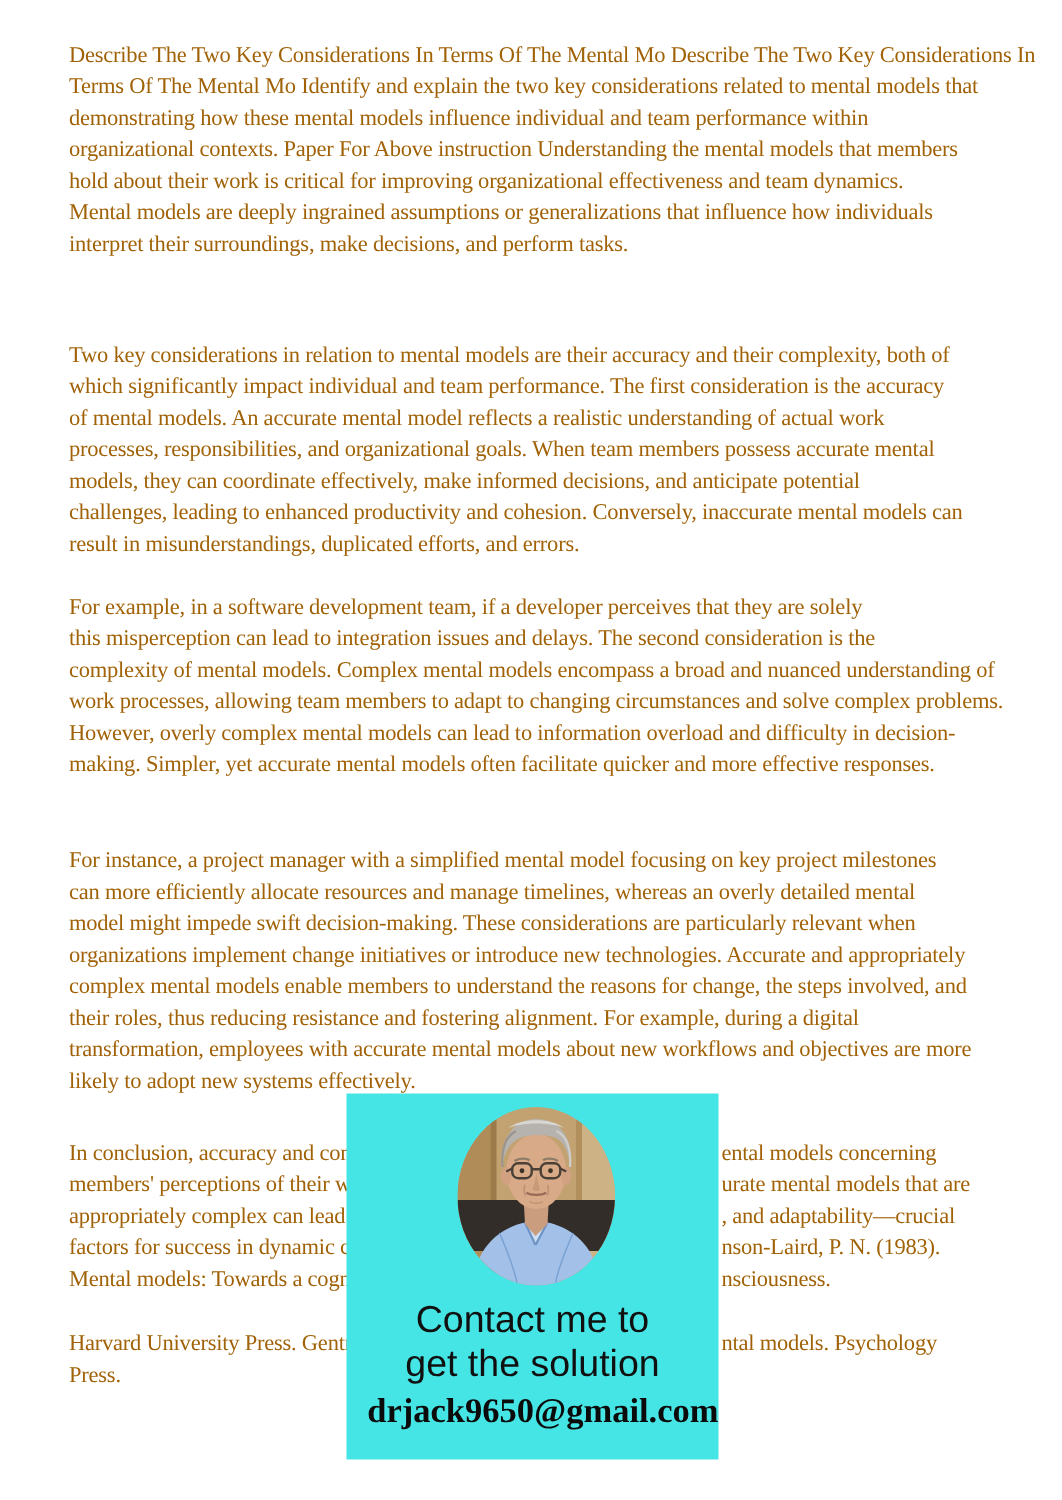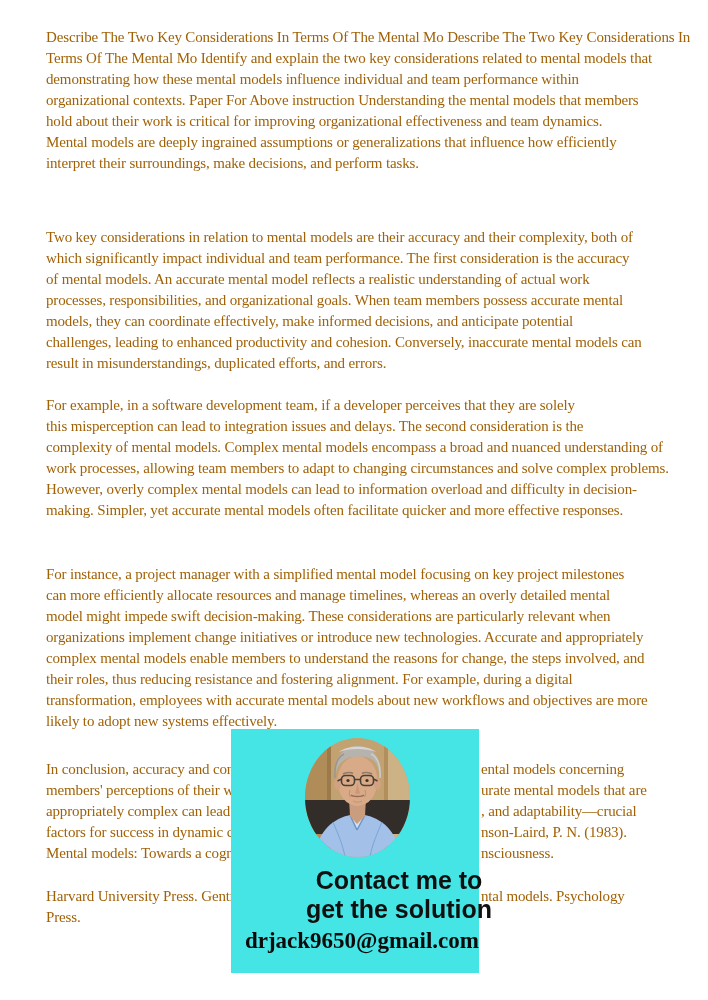--- a/index.html
+++ b/index.html
@@ -19,38 +19,38 @@
   .promo{
     position:absolute;left:231px;top:729px;width:248px;height:244px;
     background:#46e5e5;z-index:10;
   }
   .promo .photo{
     position:absolute;left:74px;top:9px;width:105px;height:119px;
   }
   .promo .contact-lines{
     position:absolute;top:137px;left:0;width:100%;text-align:center;
     font-family:"Liberation Sans","DejaVu Sans",sans-serif;
-    font-weight:bold;font-size:25px;line-height:29px;color:#101010;padding-left:44px;
+    font-weight:normal;font-size:25px;line-height:29px;color:#101010;
   }
   .promo .email{
     position:absolute;top:199px;left:0;width:100%;text-align:right;
     font-family:"Liberation Serif","DejaVu Serif",serif;
     font-weight:bold;font-size:23px;line-height:26px;color:#0b0b0b;
   }
 </style>
 </head>
 <body>
 
 <div class="para" style="top:27px">
   <div class="doc-line">Describe The Two Key Considerations In Terms Of The Mental Mo Describe The Two Key Considerations In</div>
   <div class="doc-line">Terms Of The Mental Mo Identify and explain the two key considerations related to mental models that</div>
   <div class="doc-line">demonstrating how these mental models influence individual and team performance within</div>
   <div class="doc-line">organizational contexts. Paper For Above instruction Understanding the mental models that members</div>
   <div class="doc-line">hold about their work is critical for improving organizational effectiveness and team dynamics.</div>
-  <div class="doc-line">Mental models are deeply ingrained assumptions or generalizations that influence how efficiently</div>
+  <div class="doc-line">Mental models are deeply ingrained assumptions or generalizations that influence how individuals</div>
   <div class="doc-line">interpret their surroundings, make decisions, and perform tasks.</div>
 </div>
 
 <div class="para" style="top:227px">
   <div class="doc-line">Two key considerations in relation to mental models are their accuracy and their complexity, both of</div>
   <div class="doc-line">which significantly impact individual and team performance. The first consideration is the accuracy</div>
   <div class="doc-line">of mental models. An accurate mental model reflects a realistic understanding of actual work</div>
   <div class="doc-line">processes, responsibilities, and organizational goals. When team members possess accurate mental</div>
   <div class="doc-line">models, they can coordinate effectively, make informed decisions, and anticipate potential</div>
   <div class="doc-line">challenges, leading to enhanced productivity and cohesion. Conversely, inaccurate mental models can</div>

